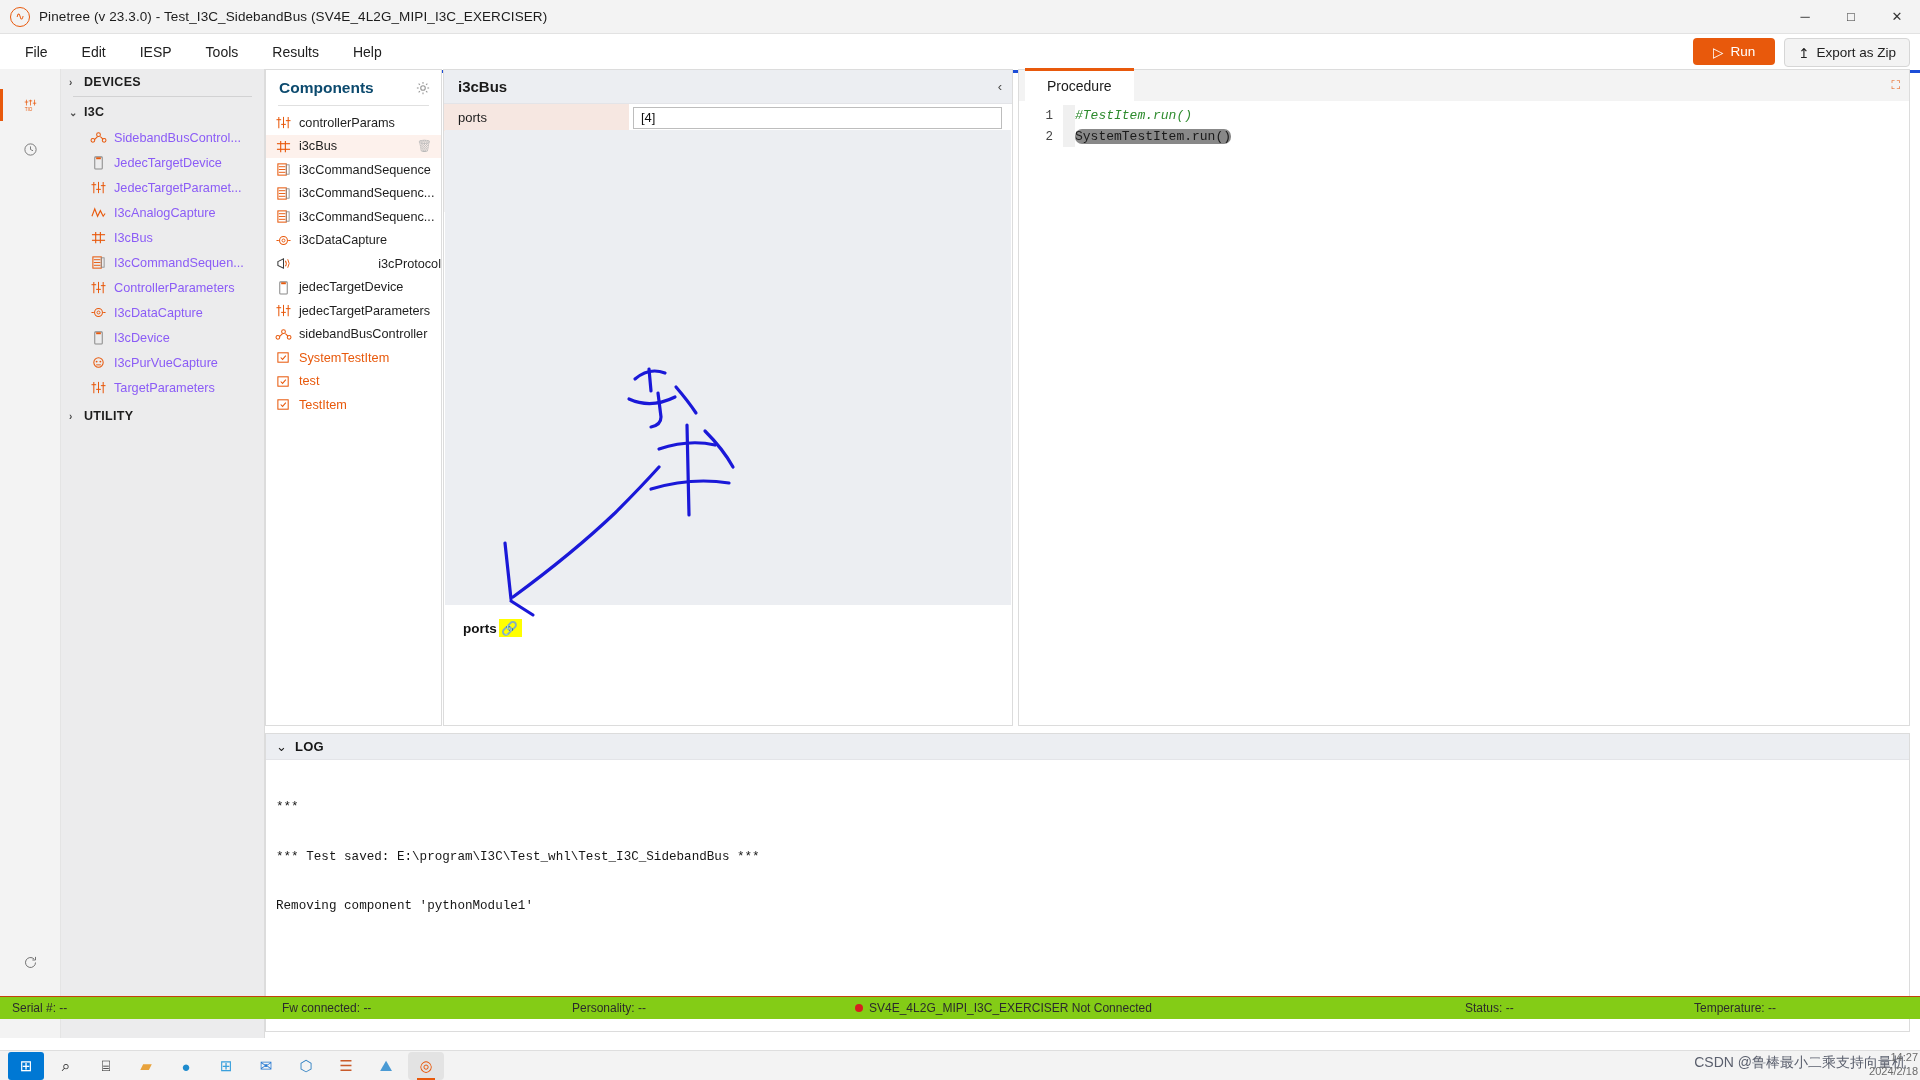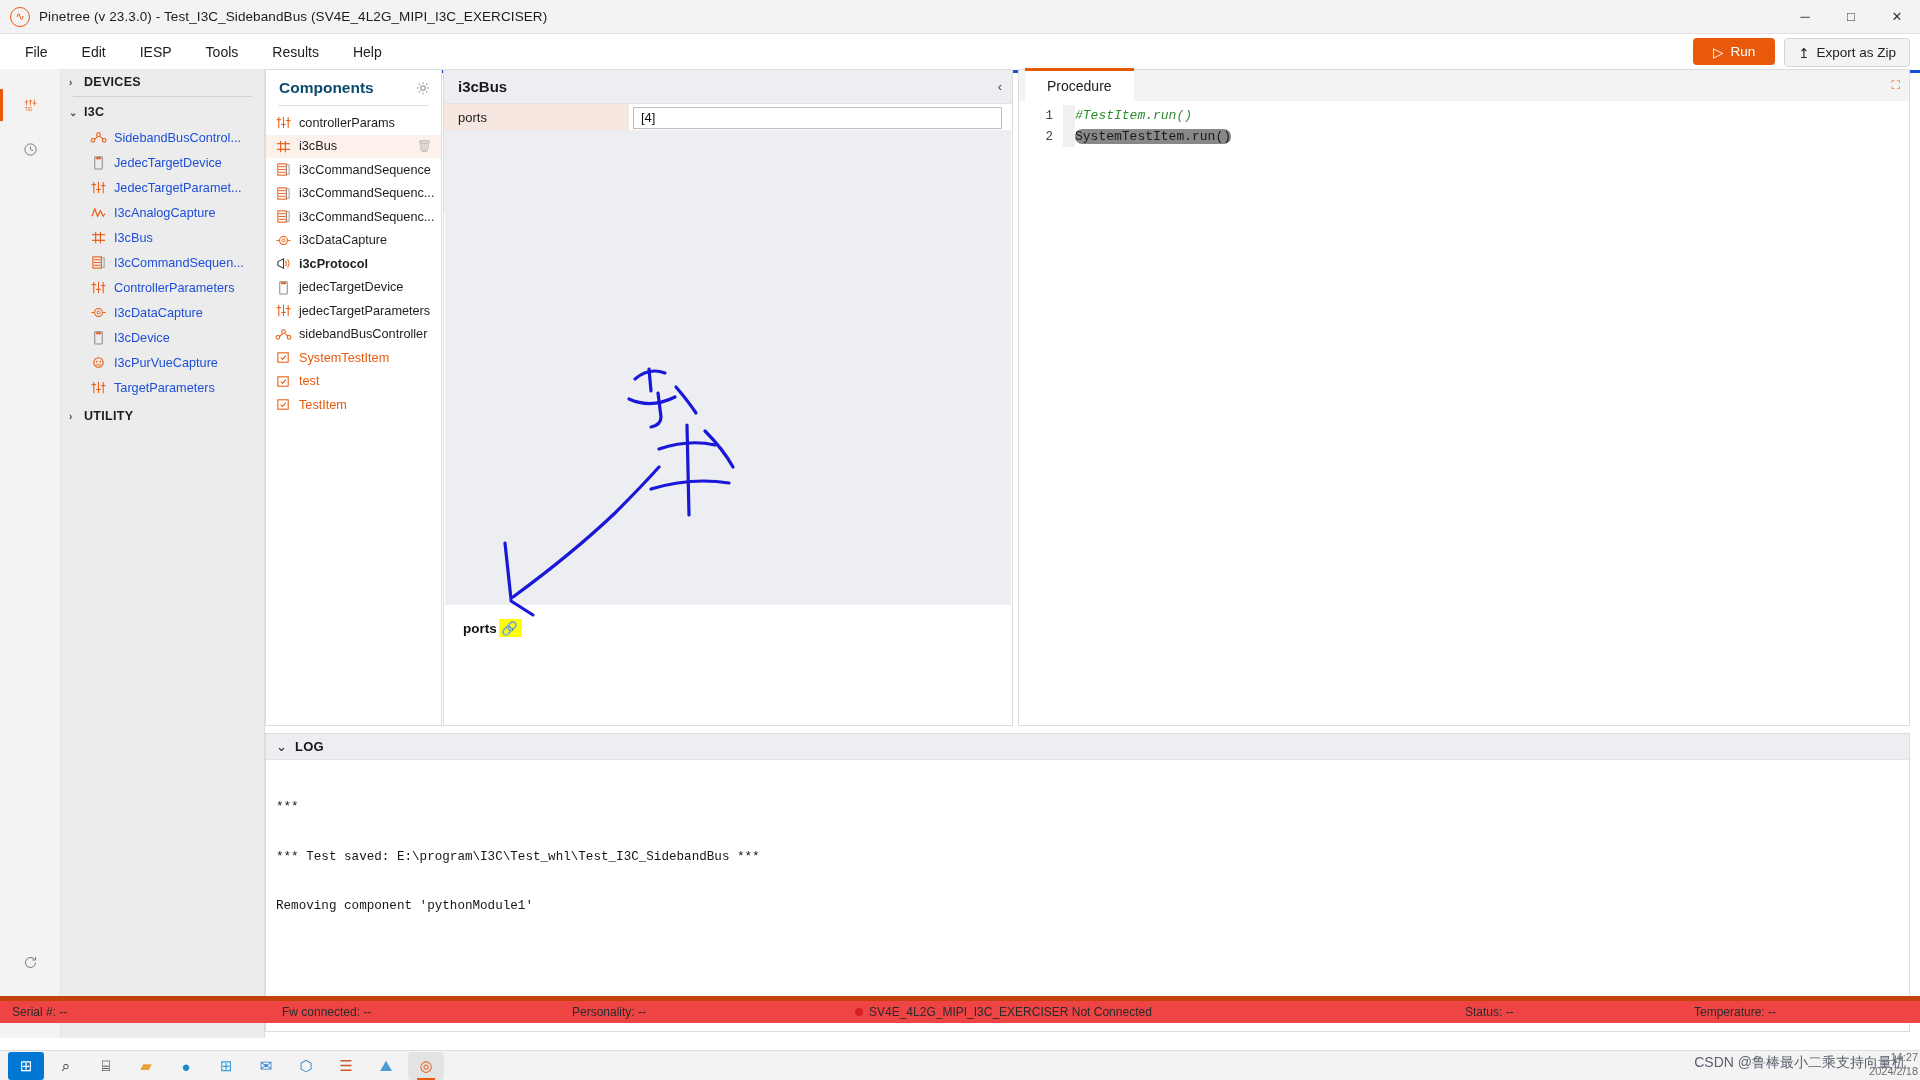--- a/index.html
+++ b/index.html
@@ -70,41 +70,41 @@
     background:#ececed; border-right:1px solid #dcdcdc; overflow:hidden;
   }
   .tree-group {
     display:flex; align-items:center; height:26px; padding-left:8px;
     font-weight:bold; font-size:12.5px; color:#1d1d1d; letter-spacing:.3px;
   }
   .chev { width:15px; color:#4a4a4a; font-size:10px; display:inline-block; }
   .tree-sep { height:1px; background:#d2d2d3; margin:1px 12px 2px 12px; }
   .tree-item {
     display:flex; align-items:center; height:25px; padding-left:29px;
-    font-size:12.7px; color:#1d4ed8; gap:7px; white-space:nowrap;
+    font-size:12.7px; color:#8b5cf6; gap:7px; white-space:nowrap;
   }
   .ic { width:17px; height:15px; flex:0 0 17px; display:block; }
 
   
   .components {
     position:absolute; left:265px; top:69px; width:177px; height:657px;
     background:#fff; border:1px solid #dcdcdc; box-sizing:border-box;
   }
   .comp-head {
     display:flex; align-items:center; justify-content:space-between;
     padding:9px 11px 6px 13px;
   }
   .comp-title { font-size:15.5px; font-weight:bold; color:#0c4a6e; }
   .comp-sep { height:1px; background:#e0e0e0; margin:2px 12px 5px 12px; }
   .comp-item {
     display:flex; align-items:center; height:23.5px; padding-left:9px;
     font-size:12.7px; color:#1e1e1e; gap:7px; white-space:nowrap; position:relative;
   }
   .comp-item.selected { background:#fdf1ec; }
-  .comp-item.bold { font-weight:bold; }
+  .comp-item.bold { font-weight:normal;justify-content:space-between; }
   .comp-item.orange { color:#e8590c; }
   .comp-item .trash {
     position:absolute; right:9px; color:#b9b9b9; font-size:12px;
   }
 
   
   .props {
     position:absolute; left:443px; top:69px; width:570px; height:657px;
     background:#fff; border:1px solid #dcdcdc; box-sizing:border-box;
   }
@@ -180,21 +180,21 @@
   }
   .log-title { font-weight:bold; font-size:13px; color:#161616; letter-spacing:.3px; }
   .log-body {
     padding:6px 0 0 10px; font-family:"Liberation Mono", monospace;
     font-size:12.6px; color:#161616; line-height:16.5px; white-space:pre;
   }
 
   
   .statusbar {
     position:absolute; left:0; right:0; top:996px; height:22px;
-    background:#ef4444; border-top:5px solid #c2410c; display:flex; align-items:center;
+    background:#84cc16; border-top:1px solid #c2410c; display:flex; align-items:center;
     font-size:12px; color:#2b2b2b;
   }
   .st { position:absolute; display:flex; align-items:center; gap:6px; }
   .dot-red { width:8px; height:8px; border-radius:50%; background:#d62020; display:inline-block; }
 
   
   .taskbar {
     position:absolute; left:0; right:0; top:1050px; height:30px;
     background:#f3f3f3; border-top:1px solid #dedede; display:flex; align-items:center;
     gap:4px; padding-left:8px;

